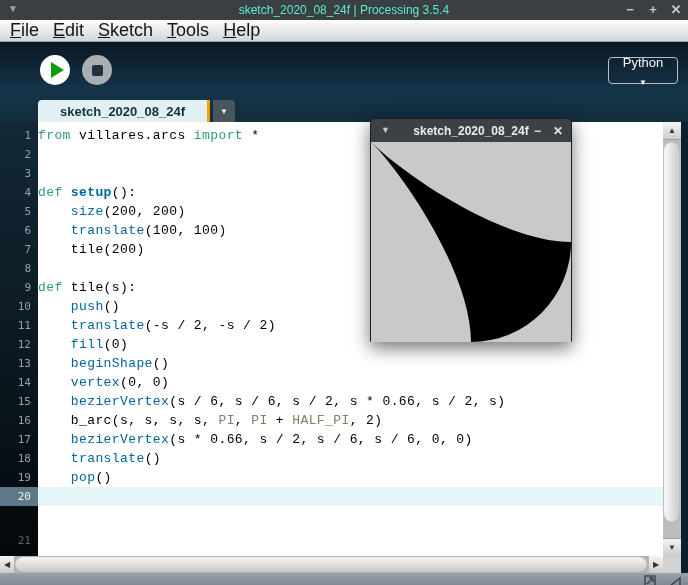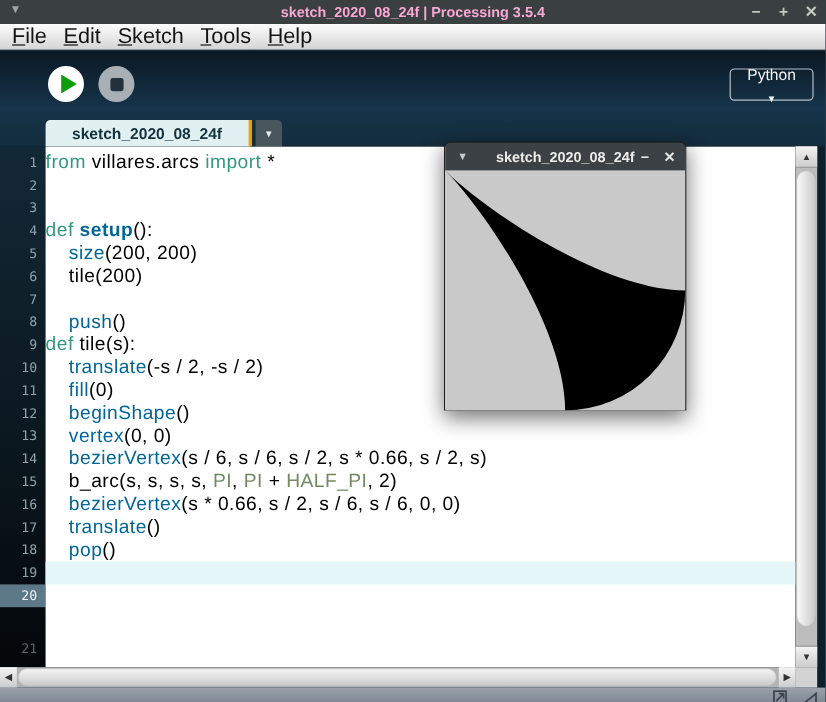--- a/index.html
+++ b/index.html
@@ -4,21 +4,21 @@
 <style>
   * { margin:0; padding:0; box-sizing:border-box; }
   html,body { width:688px; height:585px; }
   body { font-family:"Liberation Sans", sans-serif; background:#0d1f2b; }
   #app { position:relative; width:688px; height:585px; overflow:hidden; background:#0d1f2b; }
 
   
   .titlebar { position:absolute; left:0; top:0; width:688px; height:20px; background:#3a3f41;
     display:flex; align-items:center; }
   .titlebar .win-menu { position:absolute; left:8px; top:3px; font-size:10px; color:#9aa3a3; }
-  .titlebar .title { width:100%; text-align:center; font-size:12px; font-weight:bold; color:#f9a8d4; }
+  .titlebar .title { width:100%; text-align:center; font-size:12px; font-weight:normal; color:#5eead4; }
   .titlebar .controls { position:absolute; right:6px; top:0; height:20px; display:flex; gap:11px; align-items:center; }
   .titlebar .controls span { color:#c7c9c1; font-size:13px; font-weight:bold; width:12px; text-align:center; line-height:18px; cursor:default; }
 
   
   .menubar { position:absolute; left:0; top:20px; width:688px; height:22px;
     background:linear-gradient(#fdfdfd,#d5d5d5); border-bottom:1px solid #9fa4a6;
     display:flex; align-items:center; padding-left:3px; }
   .menu-item { font-size:18px; color:#141414; padding:2px 7px; cursor:default; }
   .menu-item u { text-decoration:underline; }
 
@@ -48,21 +48,21 @@
   .editor { position:absolute; left:0; top:122px; width:663px; height:434px; overflow:hidden; }
   .gutter { position:absolute; left:0; top:0; width:38px; height:100%;
     background:linear-gradient(#132836 0%,#0b1820 55%,#04070a 100%); padding-top:4px; }
   .gut-n { height:19px; line-height:19px; text-align:right; padding-right:7px;
     font-family:"DejaVu Sans Mono", monospace; font-size:11px; color:#8fa3ad; }
   .gut-n.ghost { color:#546770;margin-top:25px; }
   .gut-n.cur { background:#5d7887; color:#eef4f6; }
   .code-area { position:absolute; left:38px; top:0; width:625px; height:100%; background:#ffffff;
     padding-top:4px; cursor:text; }
   .code-line { height:19px; line-height:19px; white-space:pre;
-    font-family:Liberation Sans, sans-serif; font-size:16px; letter-spacing:0.4px; color:#000; }
+    font-family:Liberation Mono, monospace; font-size:13px; letter-spacing:0.4px; color:#000; }
   .code-line.cur { background:#e4f6f7; }
   .tk-p { color:#000000; }
   .tk-k { color:#33997e; }
   .tk-f { color:#006699; }
   .tk-fb { color:#006699; font-weight:bold; }
   .tk-c { color:#718a62;margin-top:48px; }
 
   
   .vscroll { position:absolute; left:663px; top:122px; width:18px; height:434px; background:#bdbdbd; }
   .sb-btn { position:absolute; left:0; width:18px; height:18px; background:linear-gradient(#f4f4f4,#cccccc);
@@ -164,24 +164,25 @@
         <div class="gut-n cur">20</div>
         <div class="gut-n ghost">21</div>
         <div class="gut-n ghost">22</div>
       </div>
     <div class="code-area" id="code-area">
         <div class="code-line"><span class="tk-k">from</span><span class="tk-p"> villares.arcs </span><span class="tk-k">import</span><span class="tk-p"> *</span></div>
         <div class="code-line"></div>
         <div class="code-line"></div>
         <div class="code-line"><span class="tk-k">def</span><span class="tk-p"> </span><span class="tk-fb">setup</span><span class="tk-p">():</span></div>
         <div class="code-line"><span class="tk-p">    </span><span class="tk-f">size</span><span class="tk-p">(200, 200)</span></div>
+        <div class="code-line"><span class="tk-p">    </span><span class="tk-f">translate</span><span class="tk-p">(100, 100)</span></div>
         <div class="code-line"><span class="tk-p">    tile(200)</span></div>
         <div class="code-line"></div>
+        <div class="code-line"><span class="tk-k">def</span><span class="tk-p"> tile(s):</span></div>
         <div class="code-line"><span class="tk-p">    </span><span class="tk-f">push</span><span class="tk-p">()</span></div>
-        <div class="code-line"><span class="tk-k">def</span><span class="tk-p"> tile(s):</span></div>
         <div class="code-line"><span class="tk-p">    </span><span class="tk-f">translate</span><span class="tk-p">(-s / 2, -s / 2)</span></div>
         <div class="code-line"><span class="tk-p">    </span><span class="tk-f">fill</span><span class="tk-p">(0)</span></div>
         <div class="code-line"><span class="tk-p">    </span><span class="tk-f">beginShape</span><span class="tk-p">()</span></div>
         <div class="code-line"><span class="tk-p">    </span><span class="tk-f">vertex</span><span class="tk-p">(0, 0)</span></div>
         <div class="code-line"><span class="tk-p">    </span><span class="tk-f">bezierVertex</span><span class="tk-p">(s / 6, s / 6, s / 2, s * 0.66, s / 2, s)</span></div>
         <div class="code-line"><span class="tk-p">    b_arc(s, s, s, s, </span><span class="tk-c">PI</span><span class="tk-p">, </span><span class="tk-c">PI</span><span class="tk-p"> + </span><span class="tk-c">HALF_PI</span><span class="tk-p">, 2)</span></div>
         <div class="code-line"><span class="tk-p">    </span><span class="tk-f">bezierVertex</span><span class="tk-p">(s * 0.66, s / 2, s / 6, s / 6, 0, 0)</span></div>
         <div class="code-line"><span class="tk-p">    </span><span class="tk-f">translate</span><span class="tk-p">()</span></div>
         <div class="code-line"><span class="tk-p">    </span><span class="tk-f">pop</span><span class="tk-p">()</span></div>
         <div class="code-line cur"></div>

